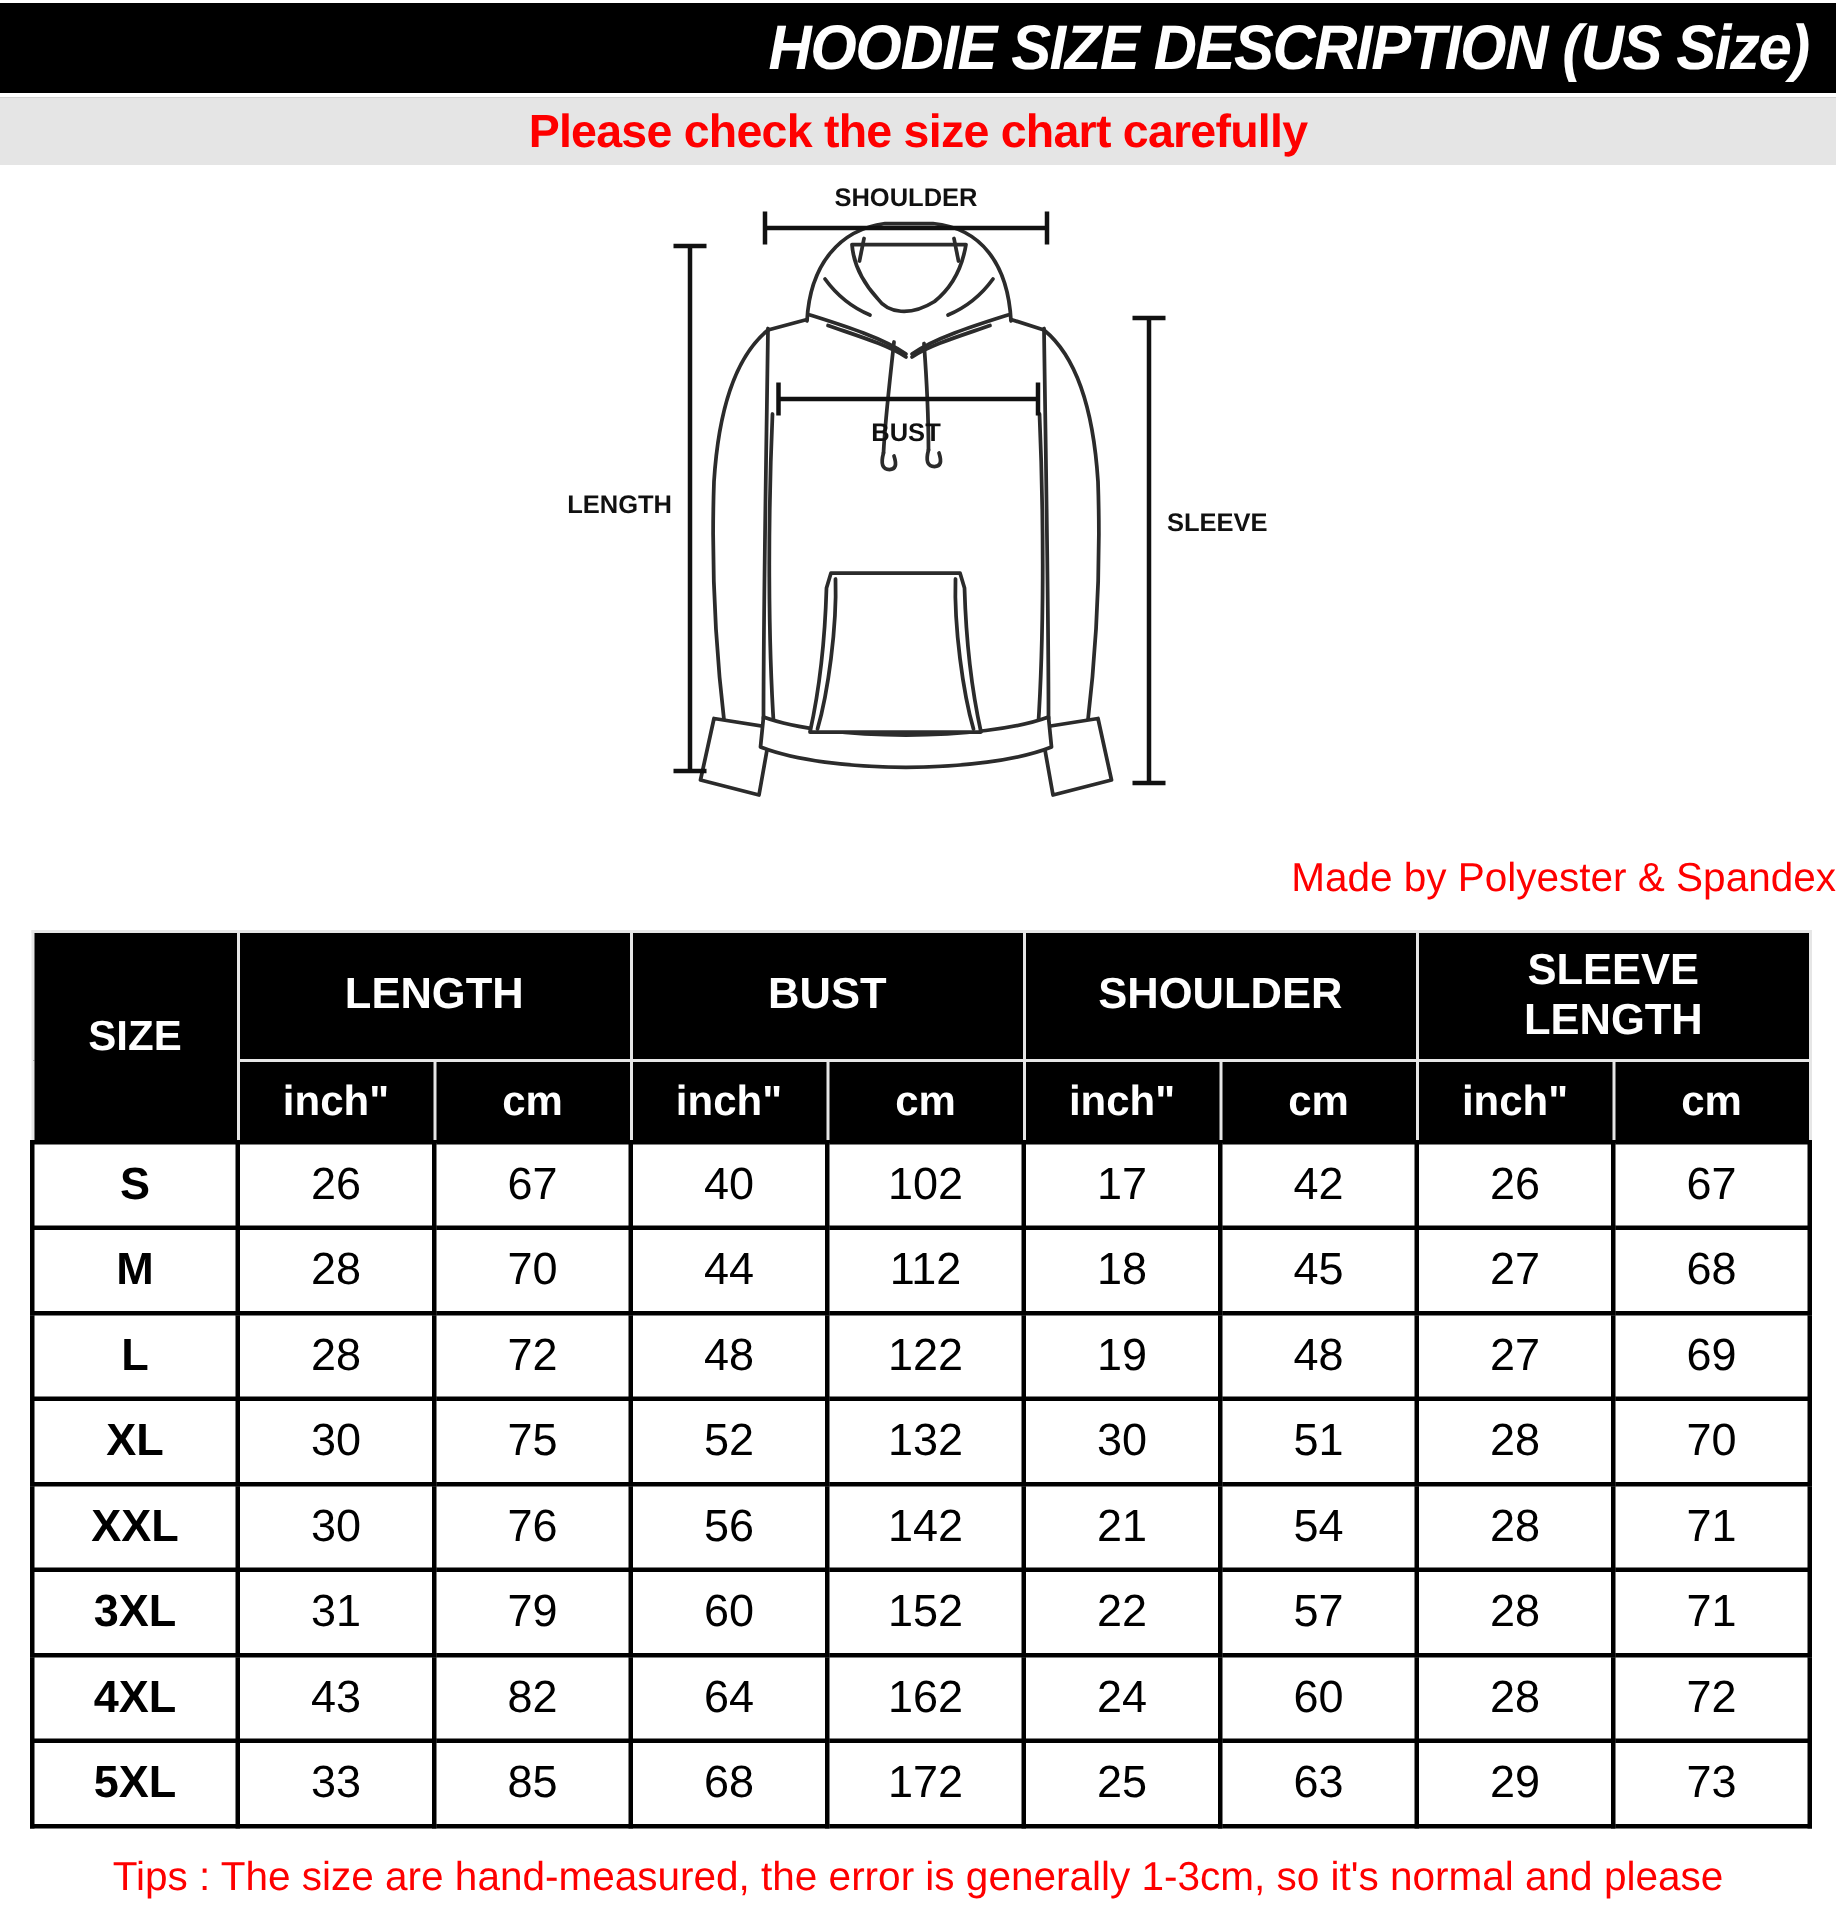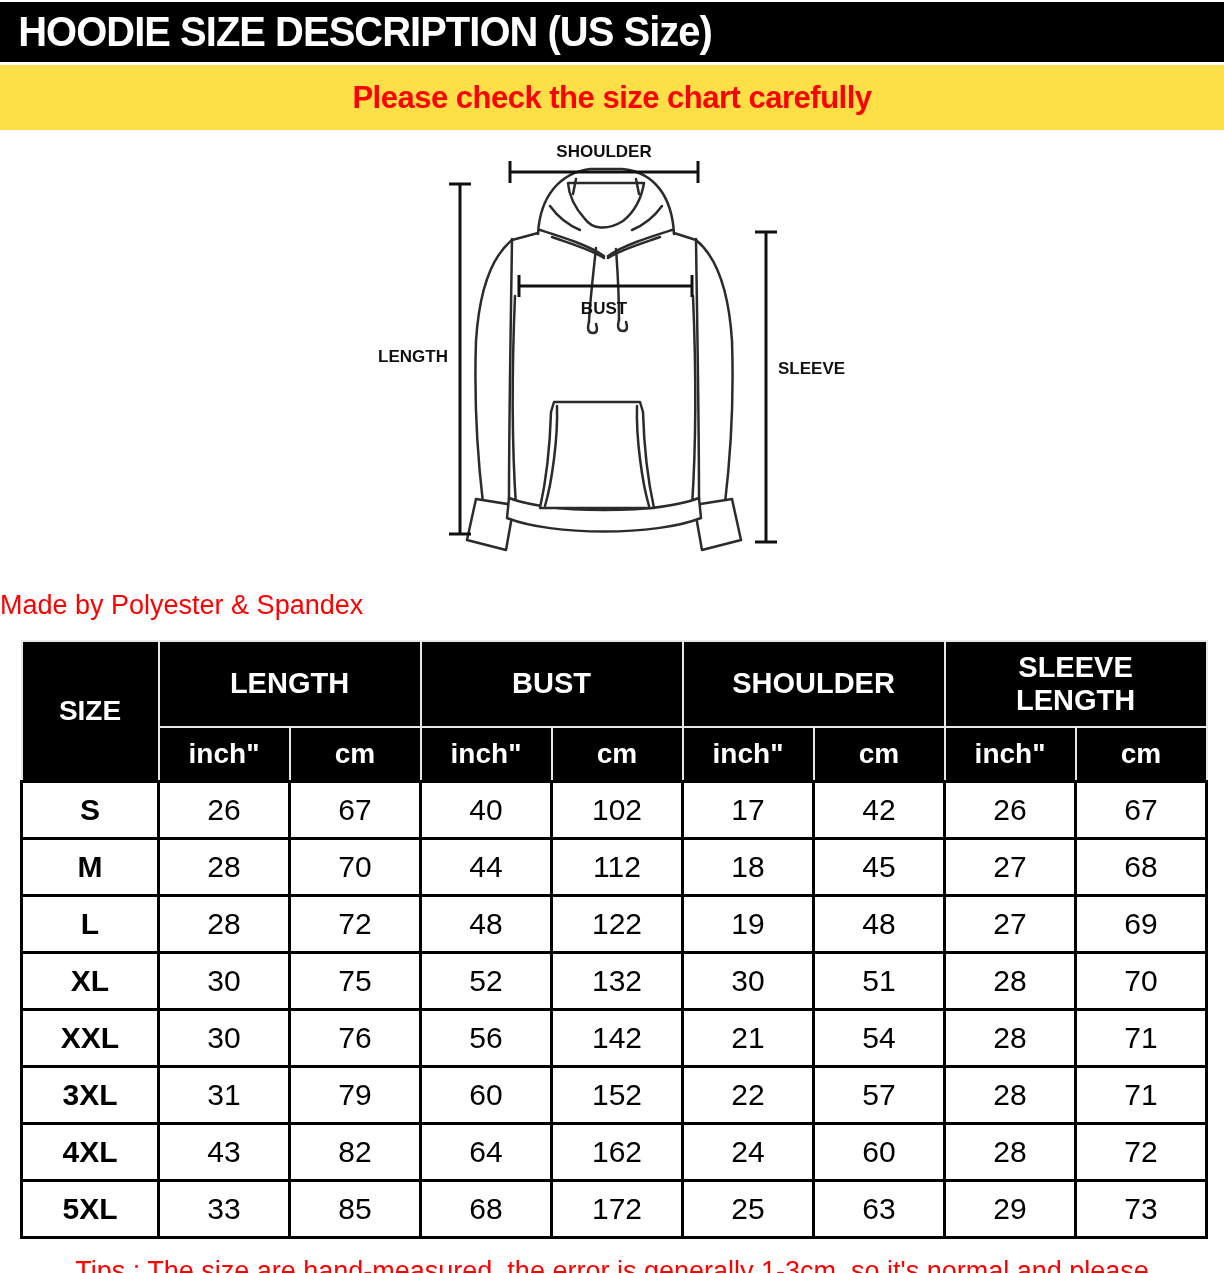--- a/index.html
+++ b/index.html
@@ -6,42 +6,43 @@
   body {
     width:1224px; height:1273px;
     background:#ffffff;
     font-family:"Liberation Sans", sans-serif;
     overflow:hidden;
   }
   
   .topbar {
     background:#000000;
     height:60px; margin-top:2px;
-    display:flex; align-items:center; justify-content:flex-start;
+    display:flex; align-items:center; justify-content:flex-end;
     border-bottom:3px solid #ffffff;
+    font-style:italic;
   }
   .topbar .title {
     color:#ffffff; font-size:42px; font-weight:bold;
     letter-spacing:-1px; transform:scaleX(0.95);
     white-space:nowrap;
   }
   .warnbar {
-    background:#fde047;
-    height:65px;
+    background:#e5e5e5;
+    height:45px;
     display:flex; align-items:center; justify-content:center;
   }
   .warnbar .warn {
     color:#fe0000; font-size:31px; font-weight:bold;
     letter-spacing:-0.5px;
   }
   
   .diagram-wrap { height:452px; position:relative; }
   .diagram-wrap svg { display:block; margin:6px auto 0 auto; }
   .made-by {
-    color:#fe0000; font-size:27px; text-align:left;
+    color:#fe0000; font-size:27px; text-align:right;
     height:36px; line-height:34px;
   }
   svg text {
     font-family:"Liberation Sans", sans-serif;
     font-weight:bold; font-size:17px; fill:#111111;
   }
   
   table.size-table {
     border-collapse:collapse;
     table-layout:fixed;

